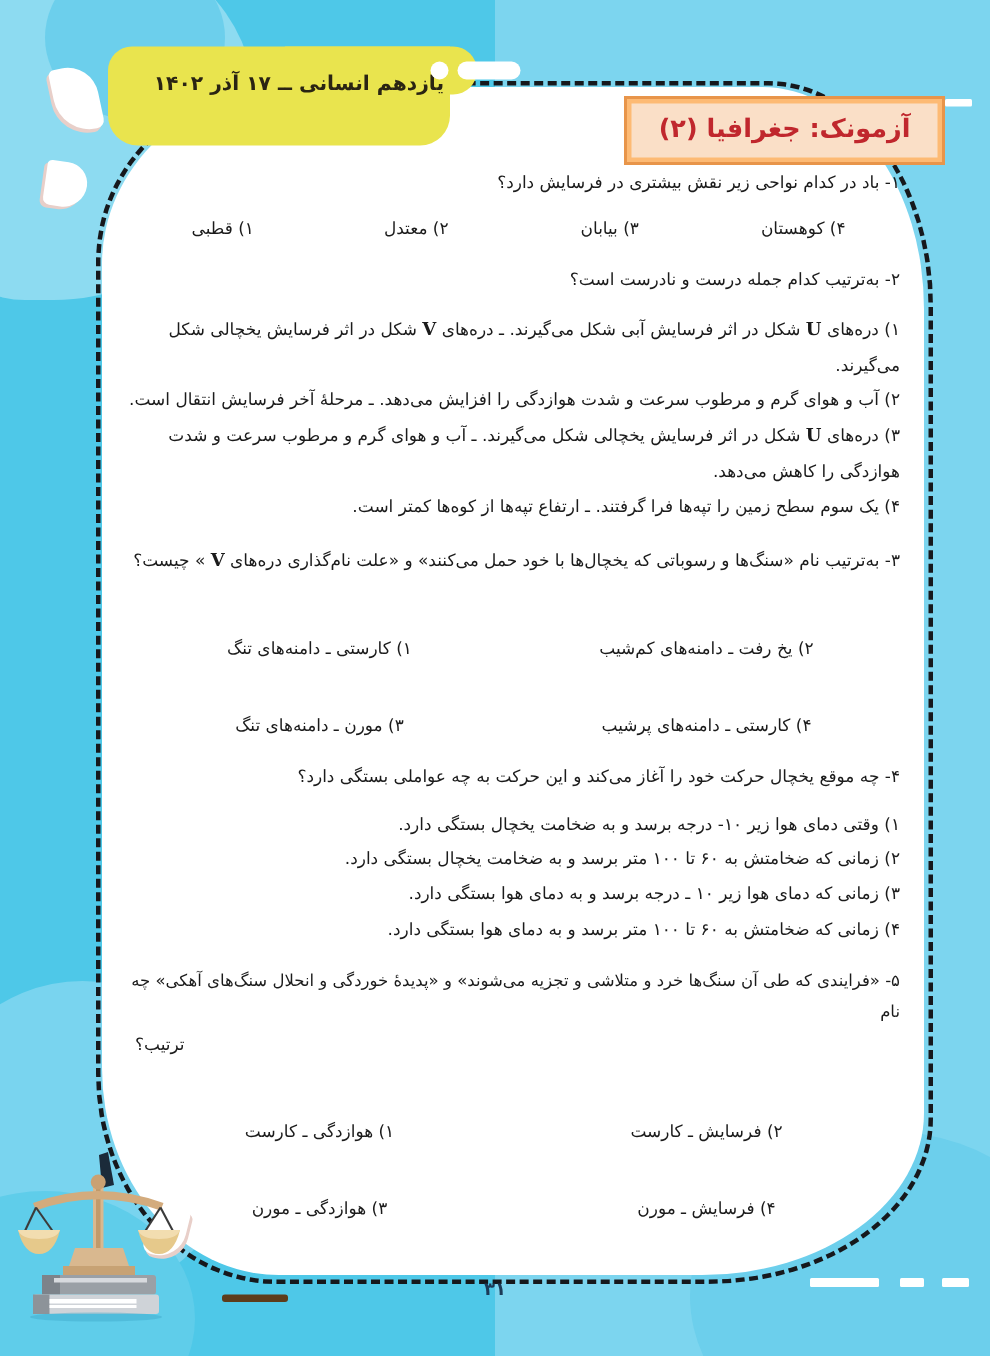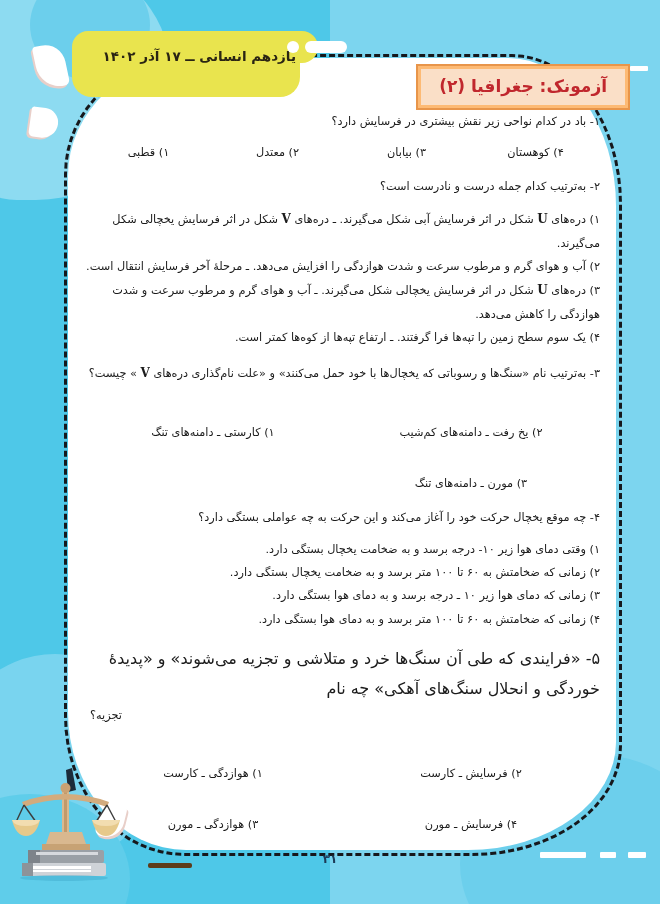--- a/index.html
+++ b/index.html
@@ -272,21 +272,21 @@
     text-align: right;
     font-size: 11.3px;
     line-height: 2.05;
   }
   .latin {
     font-family: "DejaVu Serif", "Liberation Serif", serif;
     font-weight: bold;
     font-size: 12px;
   }
   .q-stem2 {
-    font-size: 16px;
+    font-size: 11px;
     line-height: 1.9;
     text-align: right;
   }
   .q-stem2-cont {
     font-size: 11.3px;
     line-height: 1.9;
     text-align: left;
     padding-left: 6px;
   }
 
@@ -416,37 +416,38 @@
 
     <div class="q-block">
       <div class="q-stem">
         <span>۳- به‌ترتیب نام «سنگ‌ها و رسوباتی که یخچال‌ها با خود حمل می‌کنند» و «علت نام‌گذاری دره‌های</span>
         <span class="latin">V</span>
         <span>» چیست؟</span>
       </div>
       <div class="opts-grid cols2">
         <span class="opt">۲) یخ رفت ـ دامنه‌های کم‌شیب</span>
         <span class="opt">۱) کارستی ـ دامنه‌های تنگ</span>
+        <span class="opt">۴) کارستی ـ دامنه‌های پرشیب</span>
         <span class="opt">۳) مورن ـ دامنه‌های تنگ</span>
       </div>
     </div>
 
     <div class="q-block">
       <div class="q-stem">۴- چه موقع یخچال حرکت خود را آغاز می‌کند و این حرکت به چه عواملی بستگی دارد؟</div>
       <div class="opts-stack">
         <div class="opt-rtlline">۱) وقتی دمای هوا زیر ۱۰- درجه برسد و به ضخامت یخچال بستگی دارد.</div>
         <div class="opt-rtlline">۲) زمانی که ضخامتش به ۶۰ تا ۱۰۰ متر برسد و به ضخامت یخچال بستگی دارد.</div>
         <div class="opt-rtlline">۳) زمانی که دمای هوا زیر ۱۰ ـ درجه برسد و به دمای هوا بستگی دارد.</div>
         <div class="opt-rtlline">۴) زمانی که ضخامتش به ۶۰ تا ۱۰۰ متر برسد و به دمای هوا بستگی دارد.</div>
       </div>
     </div>
 
     <div class="q-block">
       <div class="q-stem2">۵- «فرایندی که طی آن سنگ‌ها خرد و متلاشی و تجزیه می‌شوند» و «پدیدهٔ خوردگی و انحلال سنگ‌های آهکی» چه نام</div>
-      <div class="q-stem2-cont">تجزیه؟</div>
+      <div class="q-stem2-cont">ترتیب؟</div>
       <div class="opts-grid cols2" style="margin-top:9px;">
         <span class="opt">۲) فرسایش ـ کارست</span>
         <span class="opt">۱) هوازدگی ـ کارست</span>
         <span class="opt">۴) فرسایش ـ مورن</span>
         <span class="opt">۳) هوازدگی ـ مورن</span>
       </div>
     </div>
 
   </div>
 

